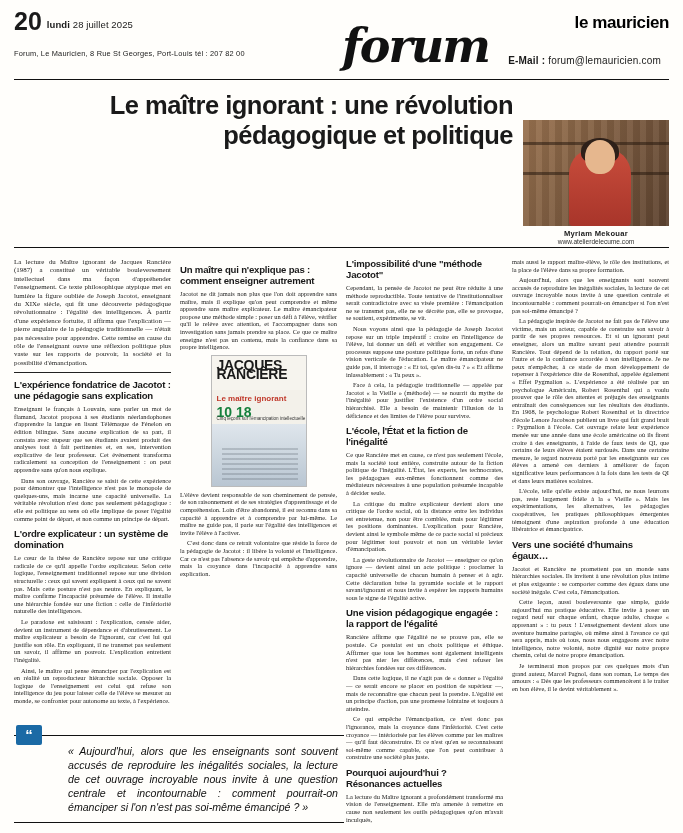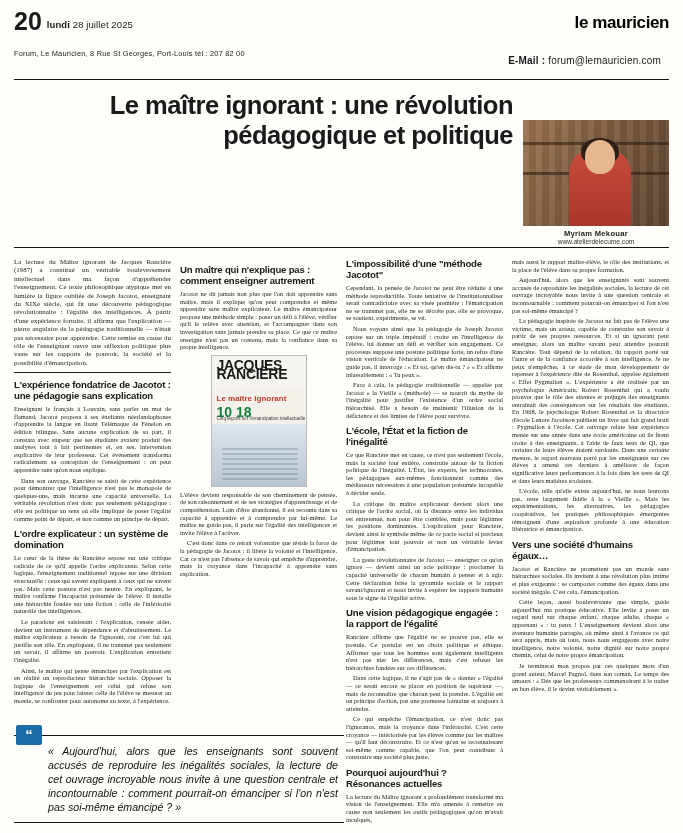--- a/index.html
+++ b/index.html
@@ -114,41 +114,42 @@
     border-top:1.2px solid #111; border-bottom:1.2px solid #111;
     padding:8px 6px 8px 34px;
   }
   .qmark {
     position:absolute; left:2px; top:-11px; width:26px; height:20px;
     background:#1b6aa5; color:#fff; font-family:"Liberation Sans", sans-serif;
     font-weight:bold; font-size:15px; line-height:19px; text-align:center; border-radius:2px;
   }
   .quote-text {
     font-family:"Liberation Sans", sans-serif; font-style:italic;
-    font-size:10.6px; line-height:14px; text-align:justify; color:#111;
+    font-size:10.6px; line-height:14px; text-align:justify; color:#111;margin-left:20px;
   }
 </style>
 </head>
 <body>
 
 <div class="page">
 
   <div class="masthead">
     <div class="mh-left">
       <div class="pagenum">20</div>
       <div class="dateline">
         <b>lundi</b>
         <span>28 juillet 2025</span>
       </div>
     </div>
     <div class="mh-right">le mauricien</div>
   </div>
 
   <div class="forum-wrap">
     <div class="subline">Forum,  Le Mauricien, 8 Rue St Georges, Port-Louis tél : 207 82 00</div>
+    <div class="forum-word">forum</div>
     <div class="email-line">
       <b>E-Mail :</b>
       <span>forum@lemauricien.com</span>
     </div>
   </div>
 
   <hr class="rule">
 
   <div class="headline-row">
     <div class="headline">Le maître ignorant : une révolution pédagogique et politique</div>

